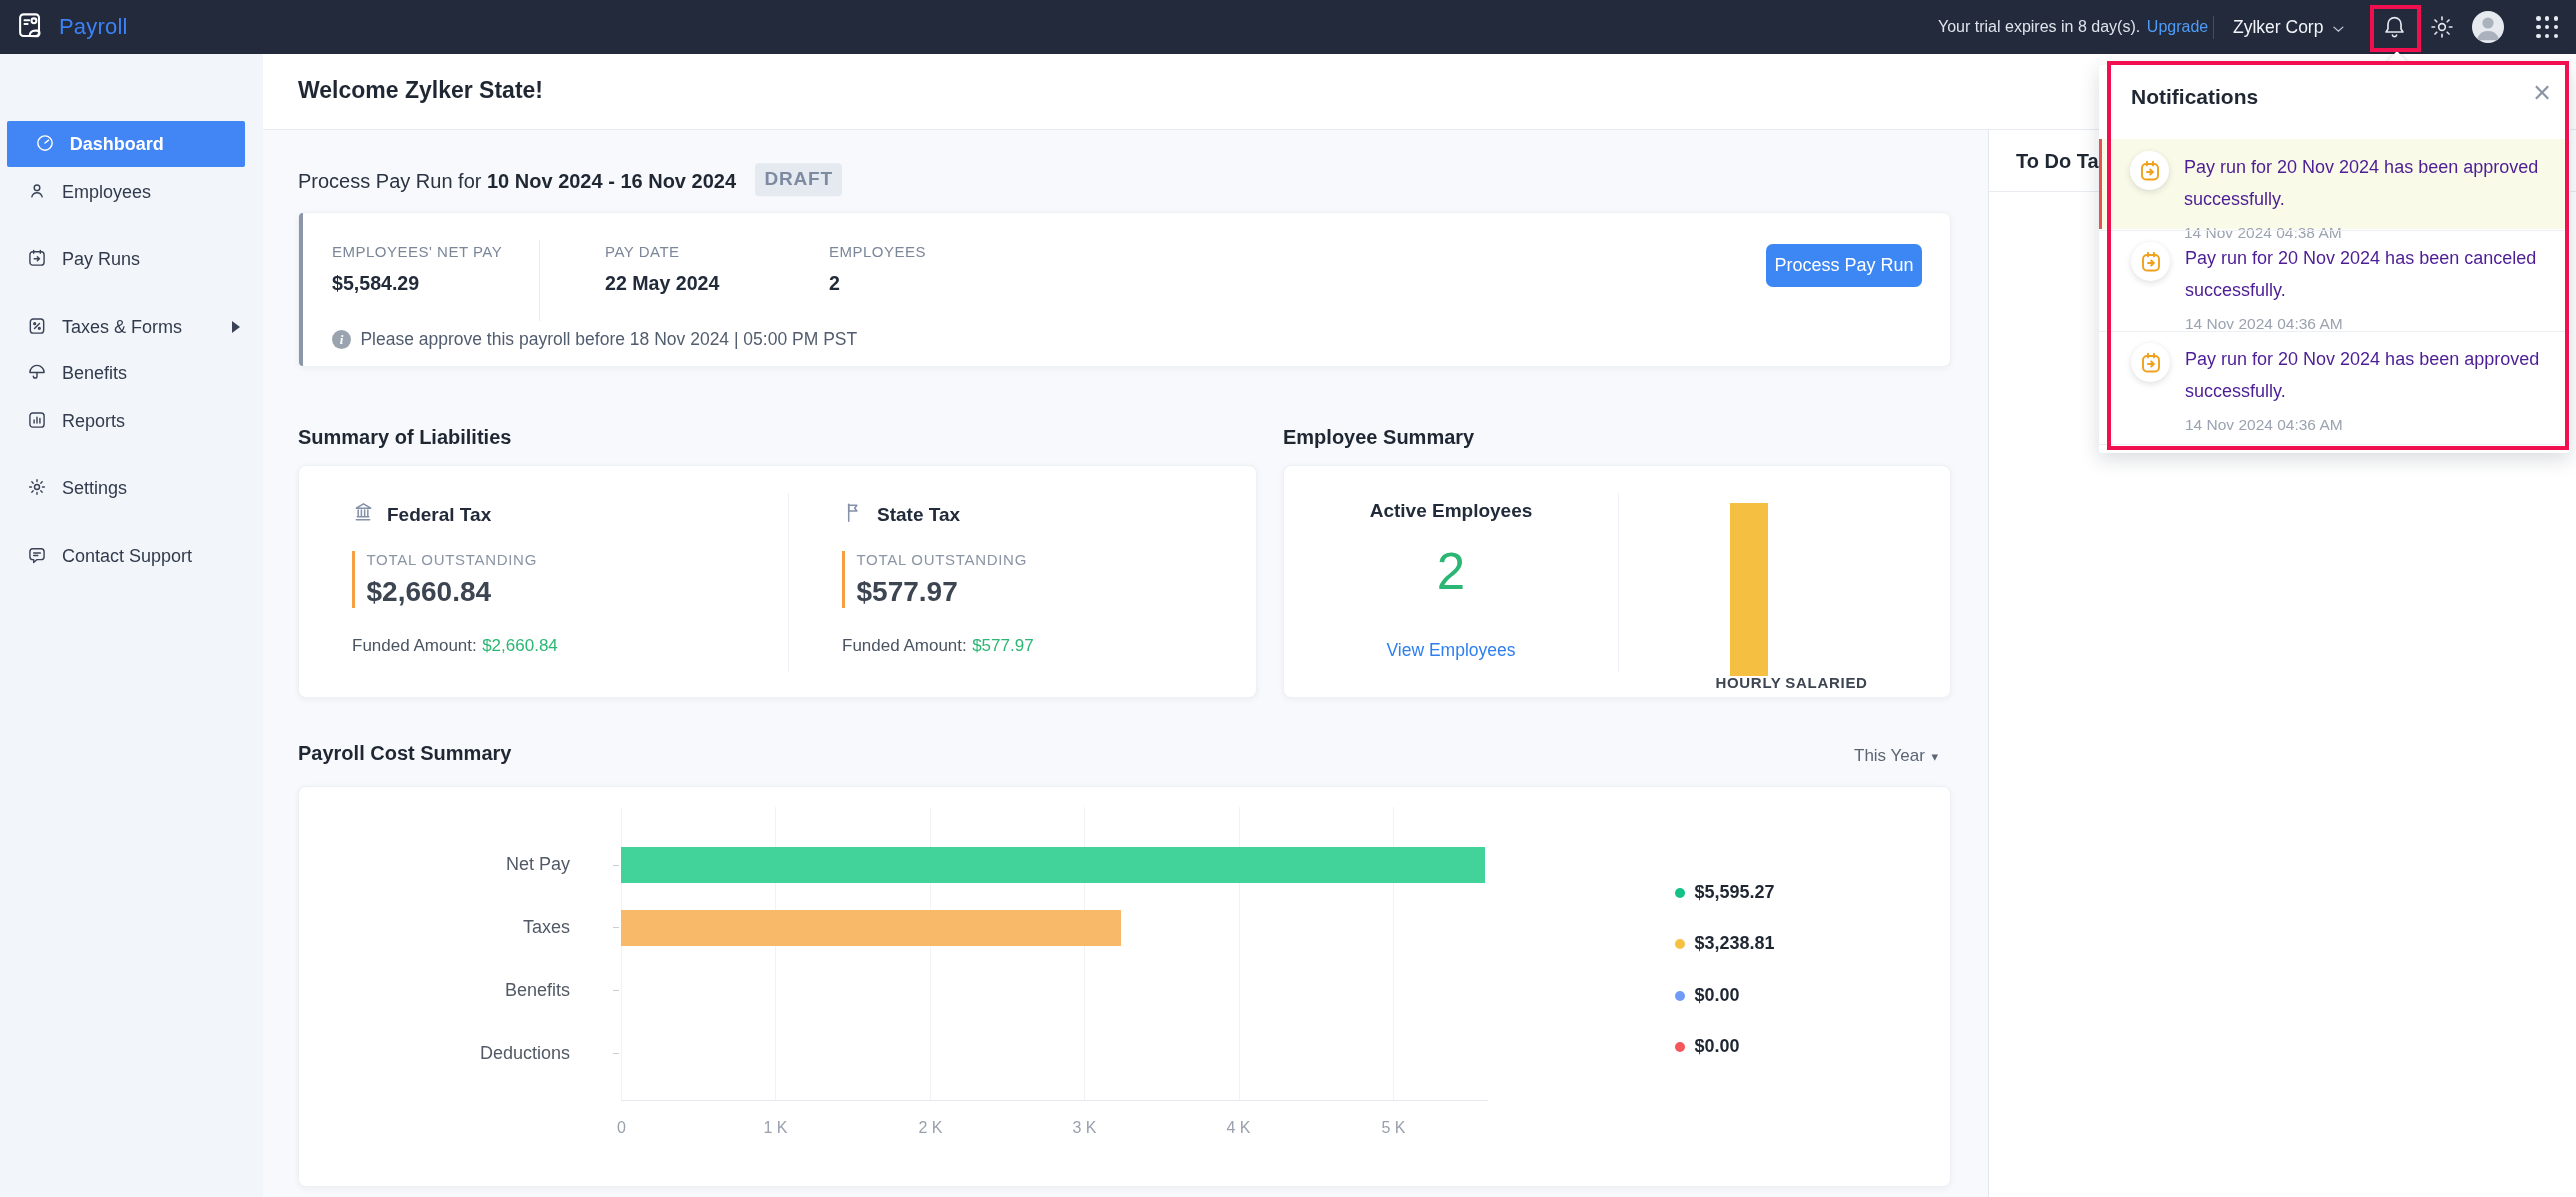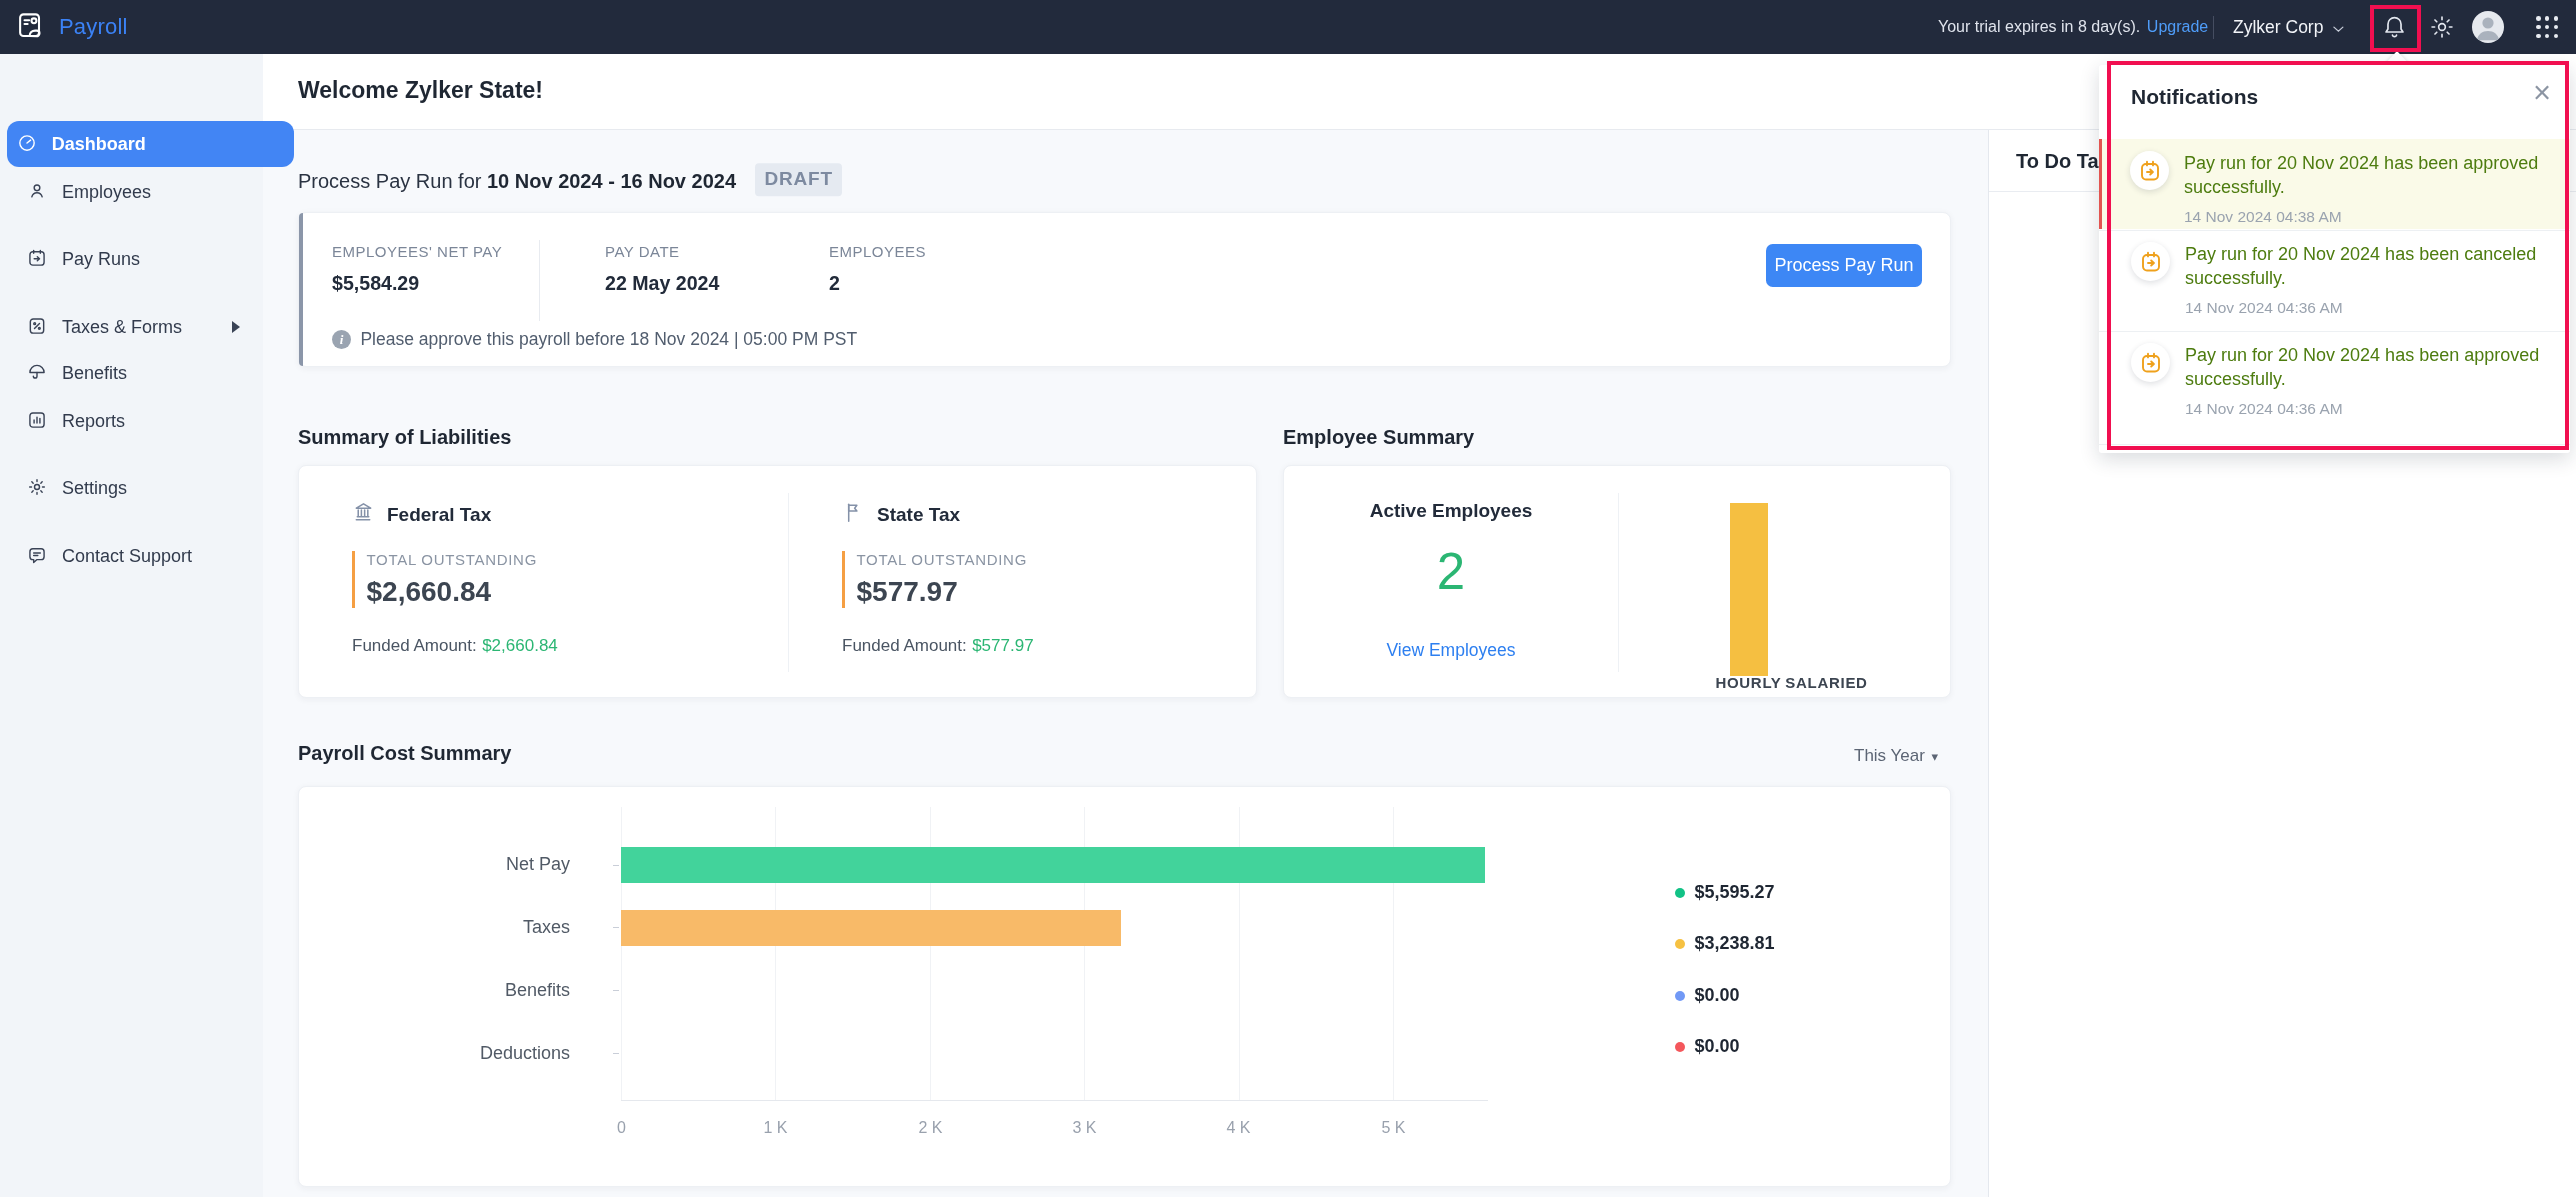--- a/index.html
+++ b/index.html
@@ -16,21 +16,21 @@
   .org{position:absolute;left:2233px;top:0;height:54px;display:flex;align-items:center;gap:9.4px;color:#f2f4f8;font-size:17.5px;}
   .tb-icon{position:absolute;display:flex;align-items:center;justify-content:center;cursor:pointer;}
   .avatar{position:absolute;left:2472px;top:10.8px;width:32px;height:32px;border-radius:50%;background:#e6e9ee;overflow:hidden;display:flex;align-items:flex-end;justify-content:center;}
   .apps-grid{position:absolute;left:2536px;top:16px;width:23px;height:23px;display:grid;grid-template-columns:repeat(3,1fr);gap:3.4px;cursor:pointer;}
   .apps-grid i{width:4.7px;height:4.7px;border-radius:50%;background:#e8ebf1;}
 
   
   .sidebar{position:absolute;left:0;top:54px;width:263px;height:1144px;background:#f2f5f9;z-index:5;}
   .side-item{position:absolute;left:0;width:263px;height:38px;display:flex;align-items:center;padding-left:27px;box-sizing:border-box;cursor:pointer;color:#323b4d;}
   .side-item .lbl{font-size:18px;font-weight:500;margin-left:15px;}
-  .side-item.active{left:6.7px;width:287px;height:46px;background:#4285f4;border-radius:12px;color:#fff;padding-left:10px;}
+  .side-item.active{left:6.7px;width:238px;height:46px;background:#4285f4;border-radius:2px;color:#fff;padding-left:28px;}
   .side-item.active .lbl{font-weight:600;}
   .side-arrow{position:absolute;right:23px;width:0;height:0;border-top:6px solid transparent;border-bottom:6px solid transparent;border-left:8px solid #3a4356;}
 
   
   .welcome-band{position:absolute;left:263px;top:54px;width:2313px;height:76px;background:#fff;}
   .band-divider{position:absolute;left:263px;top:129px;width:2313px;height:0.7px;background:#e7eaef;}
   .main-bg{position:absolute;left:263px;top:130px;width:1725px;height:1067px;background:#f7f9fc;}
   .right-col{position:absolute;left:1989px;top:130px;width:587px;height:1067px;background:#fff;}
   .col-divider{position:absolute;left:1988px;top:130px;width:0.7px;height:1067px;background:#e4e8ee;}
   h1.welcome{position:absolute;left:298px;top:77px;margin:0;font-size:23px;font-weight:700;color:#1f2733;}
@@ -94,21 +94,21 @@
   
   .notif-caret{position:absolute;left:2384px;top:51px;width:0;height:0;border-left:13.5px solid transparent;border-right:13.5px solid transparent;border-bottom:14px solid #fff;z-index:30;filter:drop-shadow(0 -1.3px 1.3px rgba(0,0,0,.08));}
   .notif-panel{position:absolute;left:2099px;top:65px;width:471px;height:388px;background:#fff;border-radius:2.7px;box-shadow:0 5.4px 20px rgba(20,30,50,.16);z-index:31;}
   .notif-header{position:absolute;left:0;top:0;width:100%;height:74px;}
   .notif-title{position:absolute;left:32px;top:20px;font-size:21px;font-weight:700;color:#1f2733;}
   .notif-close{position:absolute;right:19px;top:12px;font-size:31px;color:#8c95a3;cursor:pointer;line-height:1;}
   .notif-hdiv{position:absolute;left:0;top:74px;width:100%;height:0.7px;background:#edf0f3;}
   .notif-row{position:absolute;left:0;width:100%;box-sizing:border-box;display:flex;align-items:flex-start;padding:12px 20px 0 32px;}
   .notif-row.unread{background:#fafae8;border-left:3.4px solid #e25450;padding-left:28px;}
   .notif-ico{flex:0 0 39px;width:39px;height:39px;border-radius:50%;background:#fff;box-shadow:0 2px 6.7px rgba(20,30,50,.14);display:flex;align-items:center;justify-content:center;margin-right:15px;}
-  .notif-msg{font-size:18px;color:#4d7c0f;line-height:24px;max-width:378px;}
+  .notif-msg{font-size:18px;color:#4c1d95;line-height:32px;max-width:378px;}
   .notif-time{margin-top:9.4px;font-size:15.5px;color:#9aa3af;}
   .row-div{position:absolute;left:0;width:100%;height:0.7px;background:#edf0f3;}
 
   
   .annotation{position:absolute;border:4.7px solid #f10f50;box-sizing:border-box;z-index:50;pointer-events:none;}
   .anno-bell{left:2370px;top:5.4px;width:51px;height:47px;}
   .anno-panel{left:2107px;top:61px;width:462px;height:389px;}
 </style>
 </head>
 <body>

